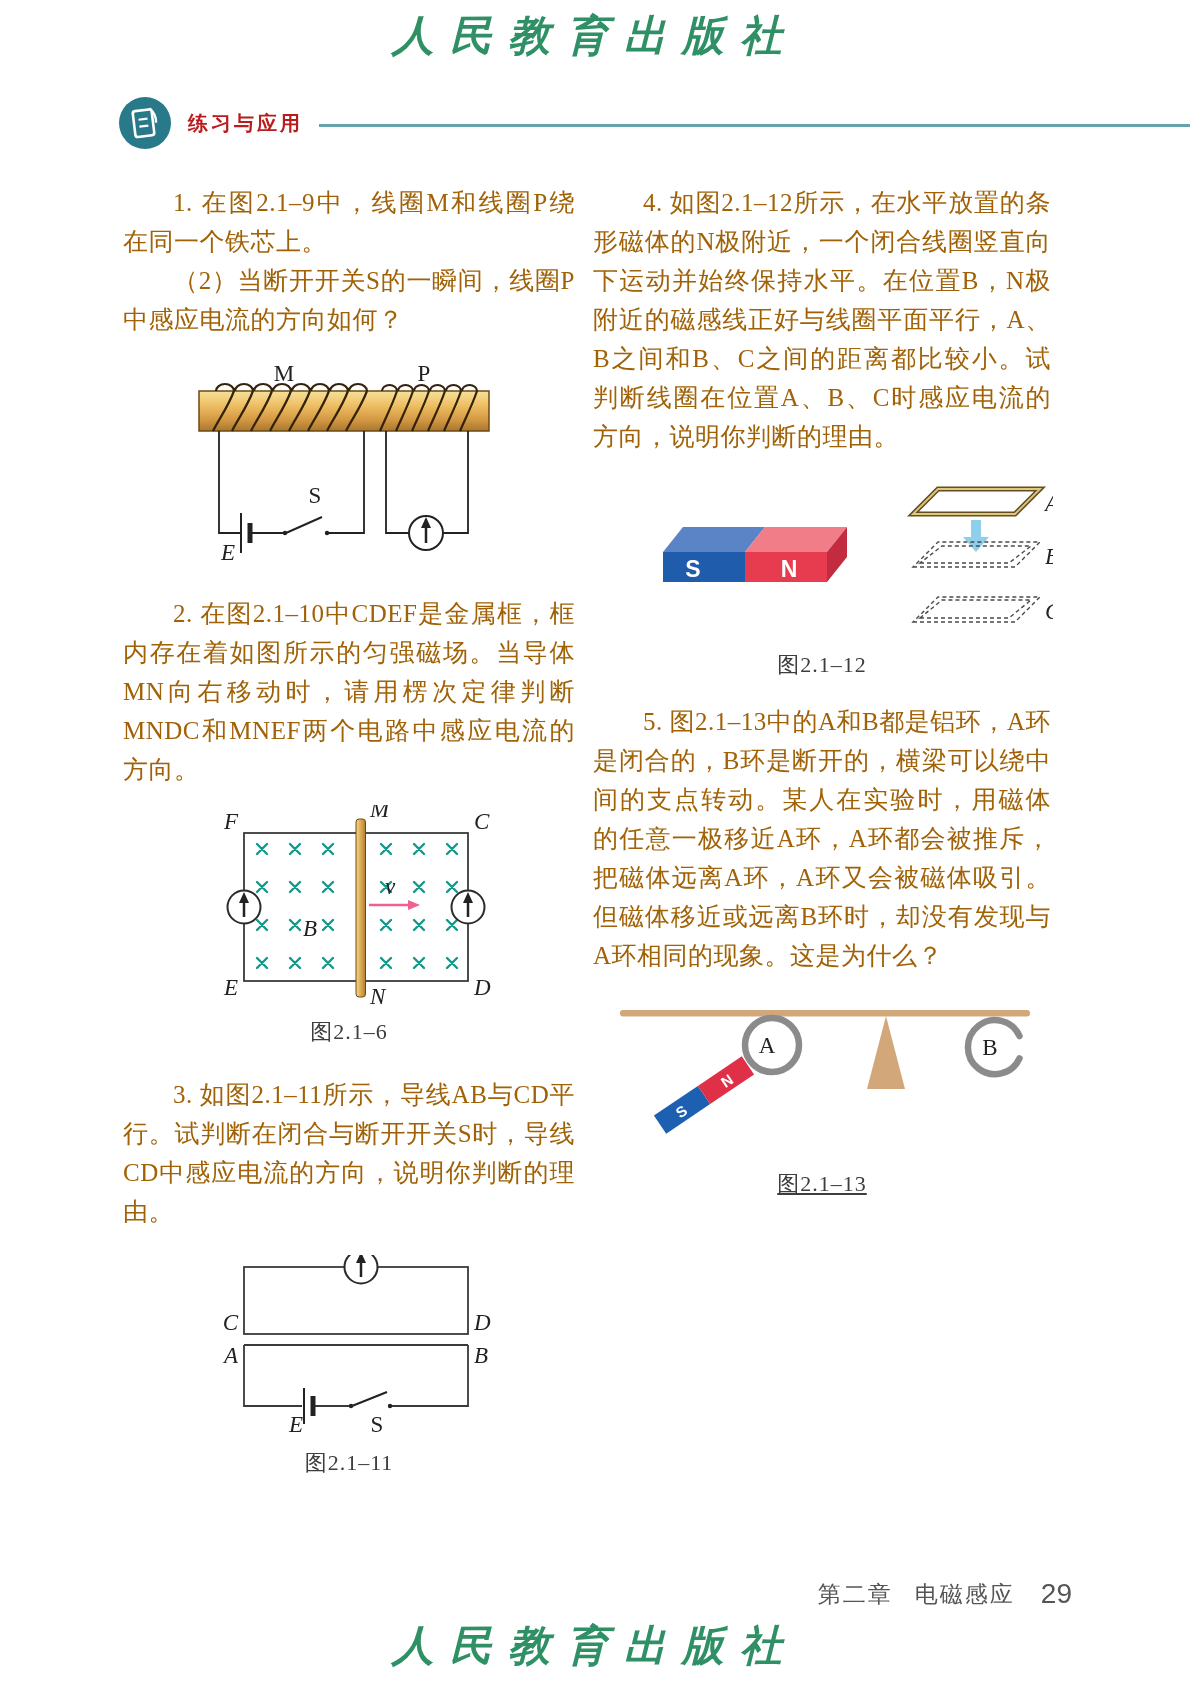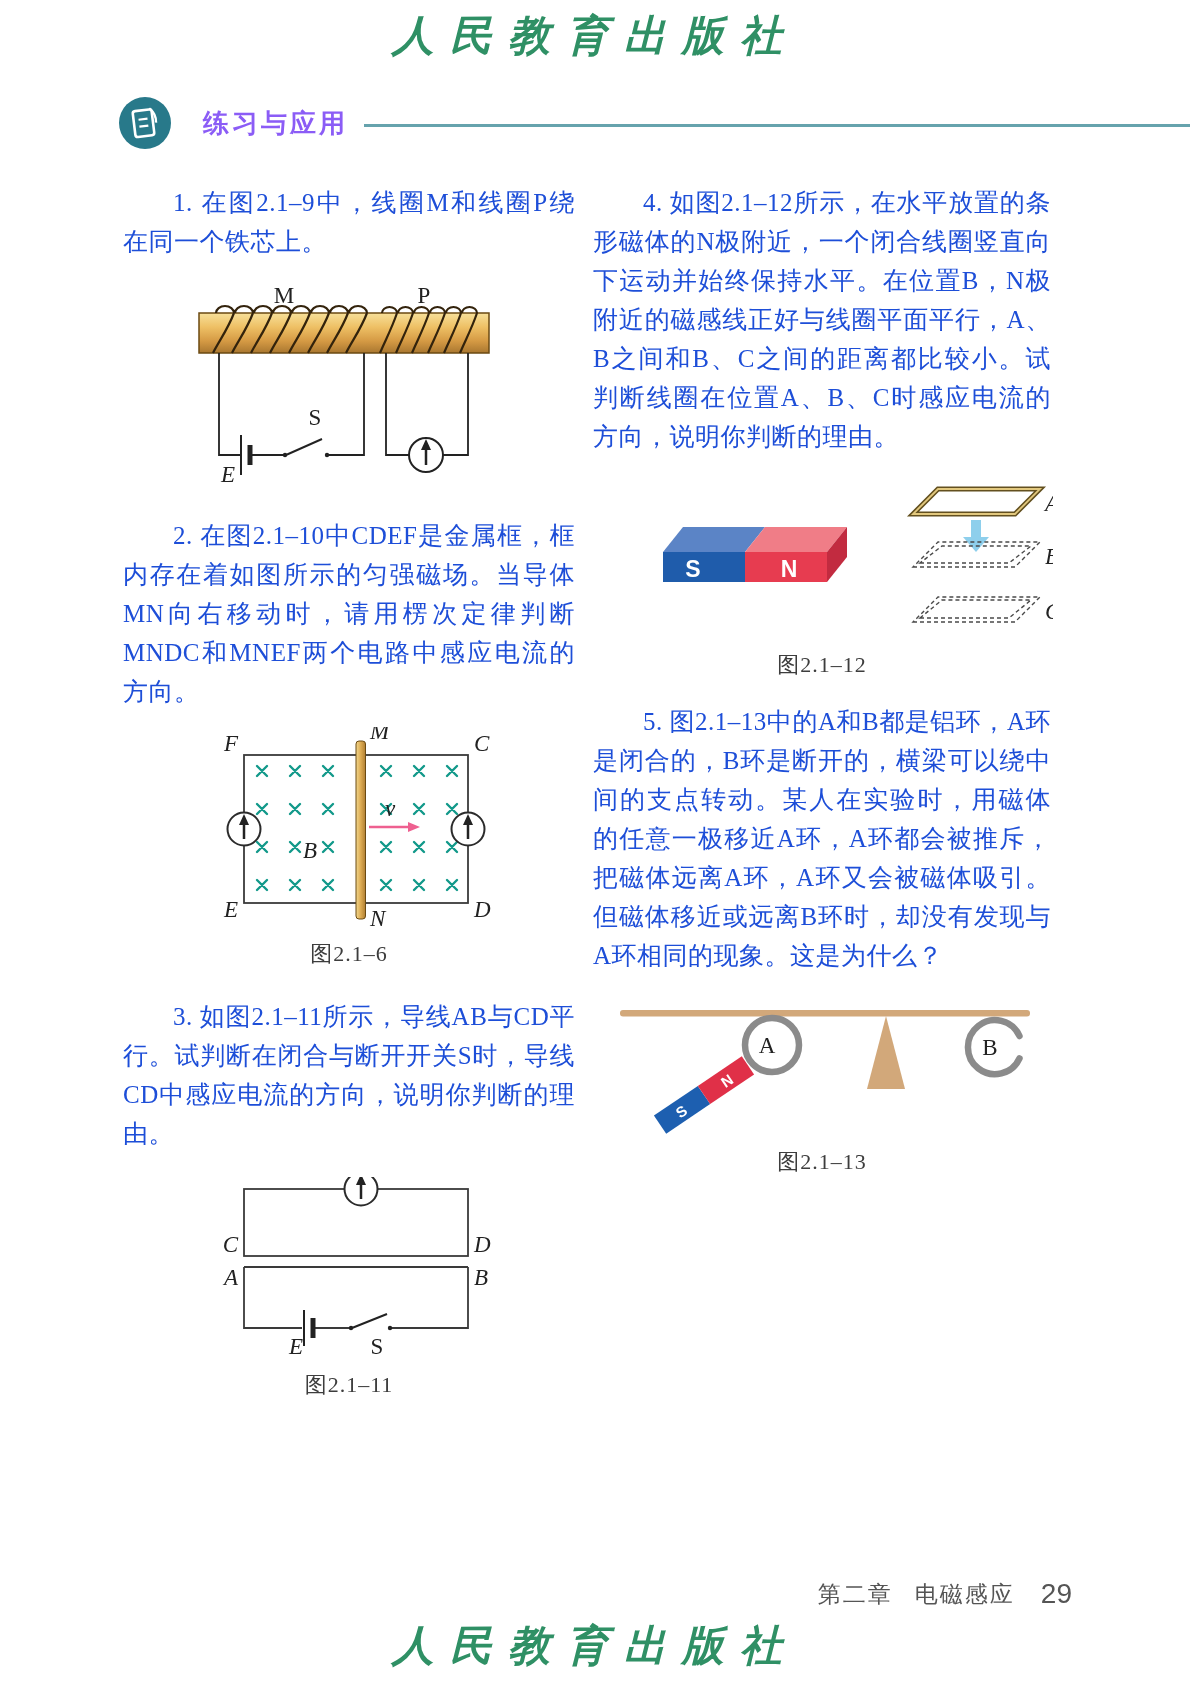--- a/index.html
+++ b/index.html
@@ -17,50 +17,50 @@
   .brand-top { top:8px; }
   .brand-bottom { top:1618px; }
 
   
   .section-header {
     position:absolute; top:96px; left:118px; right:0;
     display:flex; align-items:center;
   }
   .section-icon { width:54px; height:54px; flex:0 0 auto; }
   .section-title {
-    margin-left:31px; color:#8b5cf6; font-weight:bold; font-size:26px;
+    margin-left:16px; color:#b91c1c; font-weight:bold; font-size:20px;
     letter-spacing:3px; font-family:"Liberation Sans","DejaVu Sans",sans-serif;
     white-space:nowrap;
   }
   .header-rule { flex:1 1 auto; height:3px; background:#66a3ad; margin-left:16px; margin-top:4px; }
 
   
   .col { position:absolute; top:183px; }
   .col-left  { left:123px; width:452px; }
   .col-right { left:593px; width:458px; }
   p.body {
-    margin:0; font-size:25px; line-height:39px; color:#1d4ed8;
+    margin:0; font-size:25px; line-height:39px; color:#a16207;
     text-align:justify; text-indent:2em; letter-spacing:0.5px;
   }
   figure { margin:0; }
   .figwrap svg { display:block; margin:0 auto; }
   .figcaption {
     text-align:center; font-size:22px; color:#3d3d3d; letter-spacing:1px;
     font-family:"Liberation Serif","DejaVu Serif",serif;
   }
   .fig9-wrap  { margin:22px 0 28px 0; }
   .fig9-wrap  .figcaption { margin-top:6px; }
   .fig10-wrap { margin:16px 0 28px 0; }
   .fig10-wrap .figcaption { margin-top:10px; }
   .fig11-wrap { margin:24px 0 0 0; }
   .fig11-wrap .figcaption { margin-top:8px; }
   .fig12-wrap { margin:20px 0 22px 0; }
   .fig12-wrap .figcaption { margin-top:14px; }
   .fig13-wrap { margin:24px 0 0 0; }
-  .fig13-wrap .figcaption { margin-top:8px; }
+  .fig13-wrap .figcaption { margin-top:30px;text-decoration:underline; }
 
   
   text.lbl   { font-family:"Liberation Serif","DejaVu Serif",serif; font-size:23px; fill:#222; }
   text.lbl-i { font-family:"Liberation Serif","DejaVu Serif",serif; font-style:italic; font-size:23px; fill:#222; }
   text.pole  { font-family:"Liberation Sans","DejaVu Sans",sans-serif; font-weight:bold; fill:#ffffff; }
 
   
   .footer {
     position:absolute; top:1578px; right:118px; color:#555;
     font-family:"Liberation Sans","DejaVu Sans",sans-serif;
@@ -86,20 +86,21 @@
         <line x1="21" y1="23" x2="30" y2="23" stroke="#ffffff" stroke-width="2.2"></line>
         <line x1="21" y1="30" x2="30" y2="30" stroke="#ffffff" stroke-width="2.2"></line>
       </g>
     </svg>
     <div class="section-title">练习与应用</div>
     <div class="header-rule"></div>
   </div>
 
   <div class="col col-left">
     <p class="body">1. 在图2.1–9中，线圈M和线圈P绕在同一个铁芯上。</p>
+    <p class="body">（2）当断开开关S的一瞬间，线圈P中感应电流的方向如何？</p>
 
     <figure class="figwrap fig9-wrap">
       <svg width="450" height="205" viewBox="0 0 450 205">
         <defs>
           <linearGradient id="goldV" x1="0" y1="0" x2="0" y2="1">
             <stop offset="0" stop-color="#f7e09a"></stop>
               <stop offset="0.35" stop-color="#eec065"></stop>
             <stop offset="0.7" stop-color="#d59a44"></stop>
               <stop offset="1" stop-color="#a97730"></stop>
           </linearGradient>

